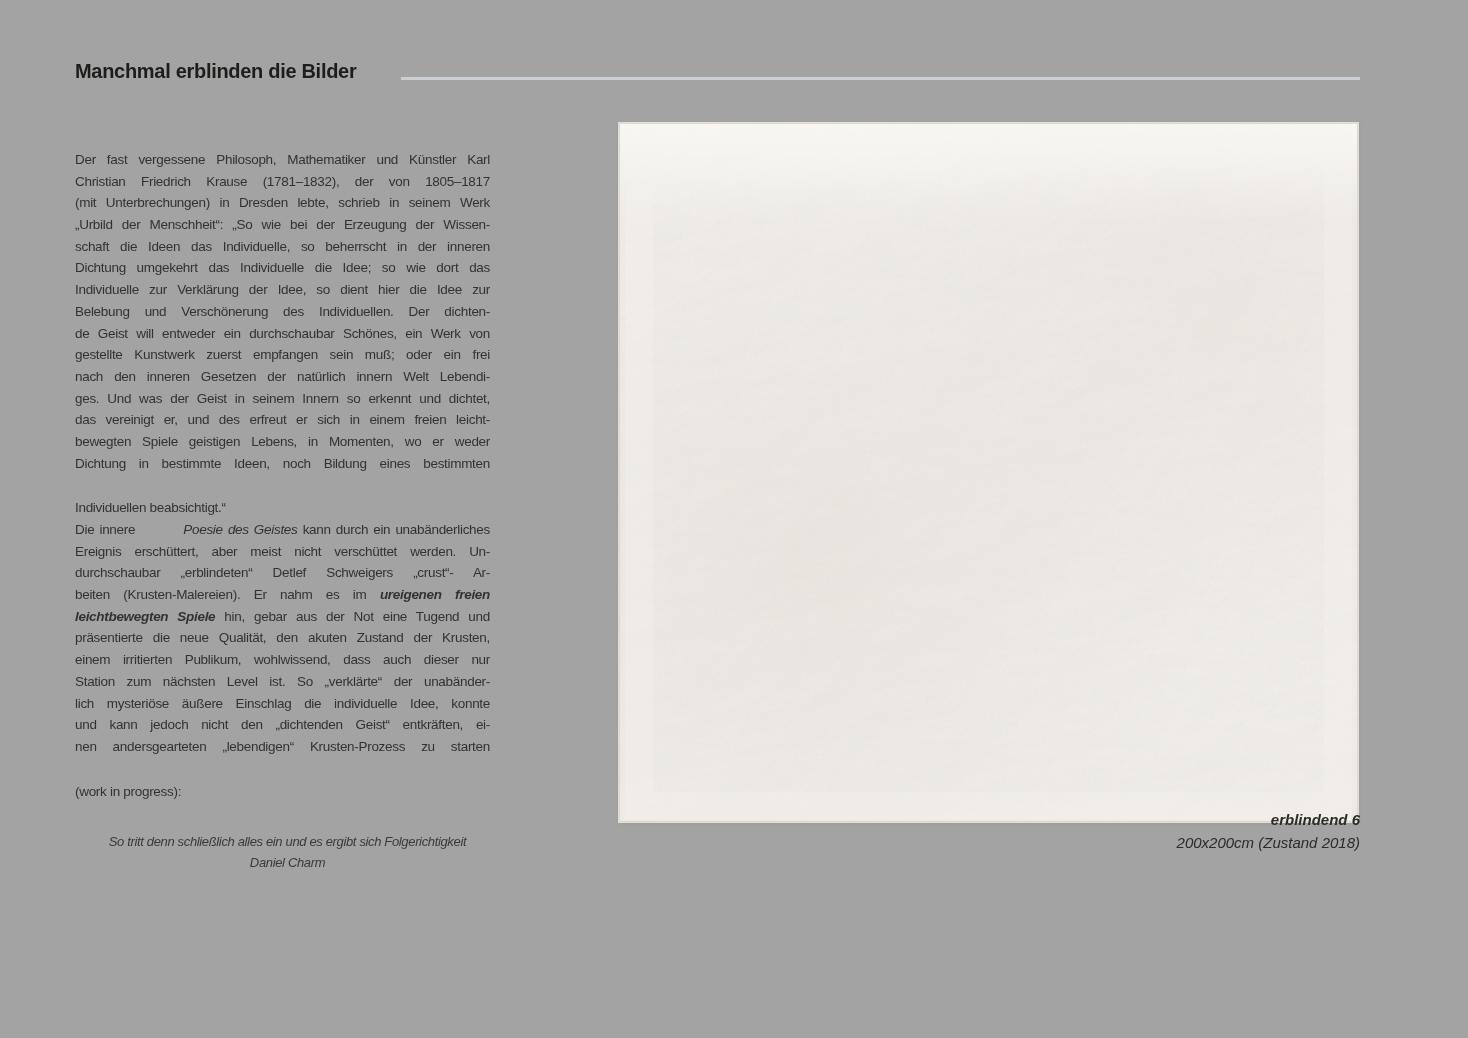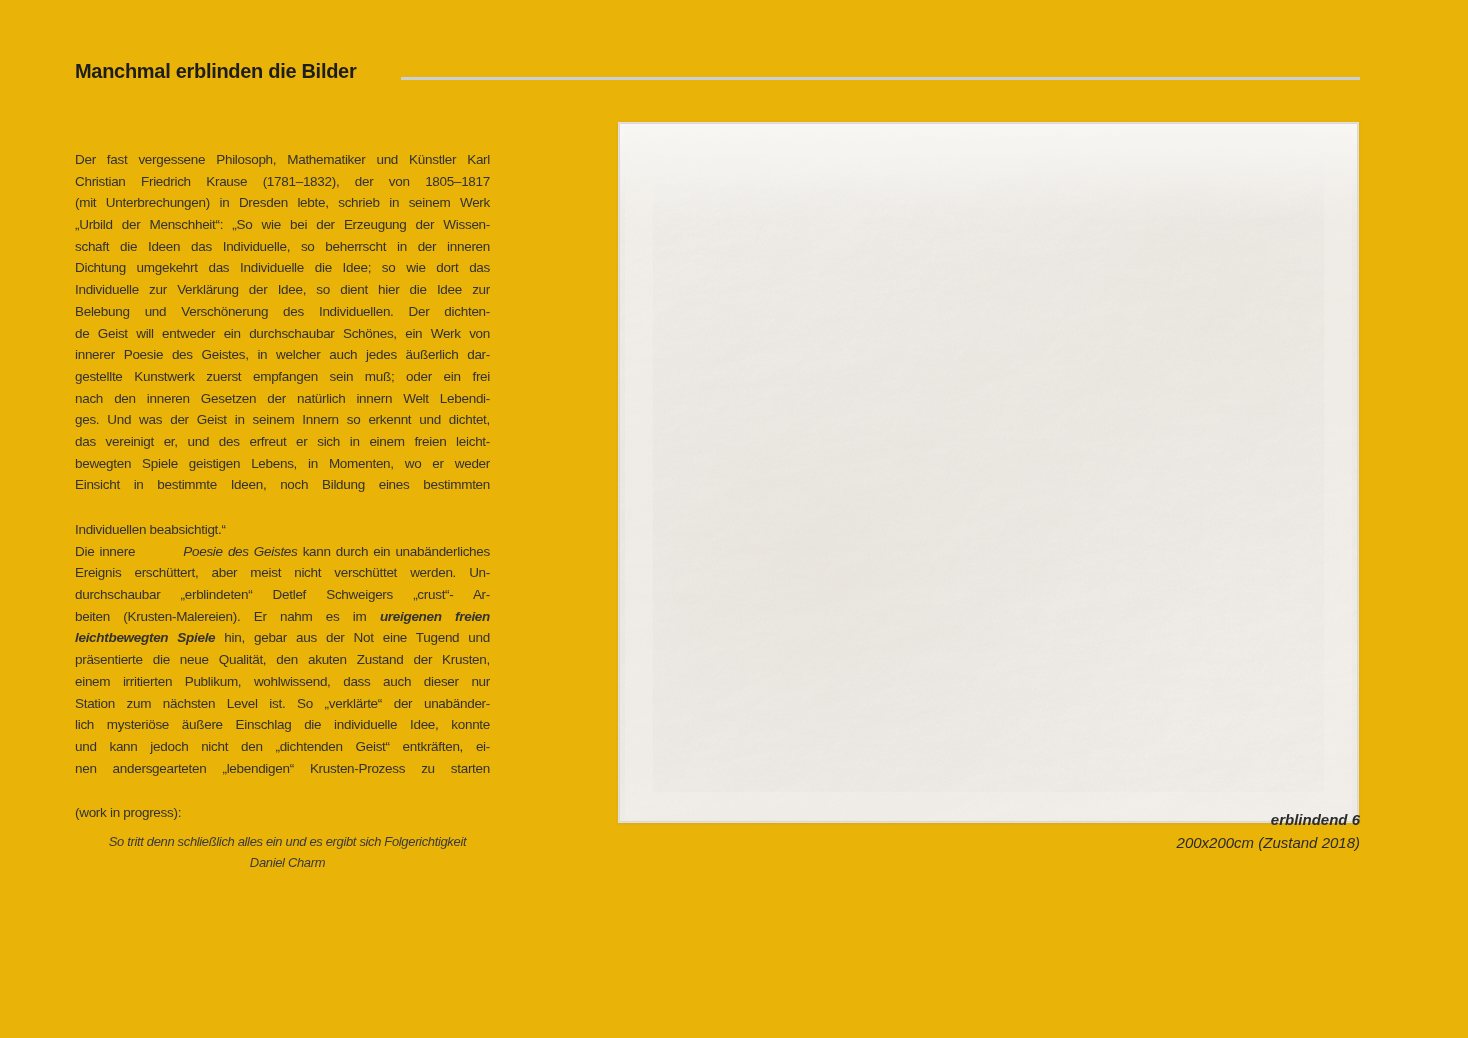--- a/index.html
+++ b/index.html
@@ -1,17 +1,17 @@
 <!DOCTYPE html>
 <html lang="de"><head>
 <meta charset="utf-8">
 <style>
   html,body{margin:0;padding:0;background:#ffffff;}
   body{font-family:"Liberation Sans","DejaVu Sans",sans-serif;}
-  .page{position:relative;width:1468px;height:1038px;background:#eab308;overflow:hidden;}
+  .page{position:relative;width:1468px;height:1038px;background:#a3a3a3;overflow:hidden;}
 
   
   .heading{
     position:absolute;left:75px;top:60px;margin:0;
     font-size:20px;font-weight:bold;letter-spacing:-0.3px;color:#1d1d1b;
   }
   .rule{
     position:absolute;left:401px;top:77px;width:959px;height:3px;
     background:#c9d1d7;
   }
@@ -64,27 +64,26 @@
   <div class="article">
       <div class="tline"><span>Der fast vergessene Philosoph, Mathematiker und Künstler Karl</span></div>
       <div class="tline"><span>Christian Friedrich Krause (1781–1832), der von 1805–1817</span></div>
       <div class="tline"><span>(mit Unterbrechungen) in Dresden lebte, schrieb in seinem Werk</span></div>
       <div class="tline"><span>„Urbild der Menschheit“: „So wie bei der Erzeugung der Wissen-</span></div>
       <div class="tline"><span>schaft die Ideen das Individuelle, so beherrscht in der inneren</span></div>
       <div class="tline"><span>Dichtung umgekehrt das Individuelle die Idee; so wie dort das</span></div>
       <div class="tline"><span>Individuelle zur Verklärung der Idee, so dient hier die Idee zur</span></div>
       <div class="tline"><span>Belebung und Verschönerung des Individuellen. Der dichten-</span></div>
       <div class="tline"><span>de Geist will entweder ein durchschaubar Schönes, ein Werk von</span></div>
-      <div class="tline"><span>innerer Poesie des Geistes, in welcher auch jedes äußerlich dar-</span></div>
       <div class="tline"><span>gestellte Kunstwerk zuerst empfangen sein muß; oder ein frei</span></div>
       <div class="tline"><span>nach den inneren Gesetzen der natürlich innern Welt Lebendi-</span></div>
       <div class="tline"><span>ges. Und was der Geist in seinem Innern so erkennt und dichtet,</span></div>
       <div class="tline"><span>das vereinigt er, und des erfreut er sich in einem freien leicht-</span></div>
       <div class="tline"><span>bewegten Spiele geistigen Lebens, in Momenten, wo er weder</span></div>
-      <div class="tline"><span>Einsicht in bestimmte Ideen, noch Bildung eines bestimmten</span></div>
+      <div class="tline"><span>Dichtung in bestimmte Ideen, noch Bildung eines bestimmten</span></div>
       <div class="tline end"><span>Individuellen beabsichtigt.“</span></div>
       <div class="tline"><span>Die innere </span><span class="it">Poesie des Geistes</span><span> kann durch ein unabänderliches</span></div>
       <div class="tline"><span>Ereignis erschüttert, aber meist nicht verschüttet werden. Un-</span></div>
       <div class="tline"><span>durchschaubar „erblindeten“ Detlef Schweigers „crust“- Ar-</span></div>
       <div class="tline"><span>beiten (Krusten-Malereien). Er nahm es im </span><span class="bit">ureigenen freien</span></div>
       <div class="tline"><span class="bit">leichtbewegten Spiele</span><span> hin, gebar aus der Not eine Tugend und</span></div>
       <div class="tline"><span>präsentierte die neue Qualität, den akuten Zustand der Krusten,</span></div>
       <div class="tline"><span>einem irritierten Publikum, wohlwissend, dass auch dieser nur</span></div>
       <div class="tline"><span>Station zum nächsten Level ist. So „verklärte“ der unabänder-</span></div>
       <div class="tline"><span>lich mysteriöse äußere Einschlag die individuelle Idee, konnte</span></div>

